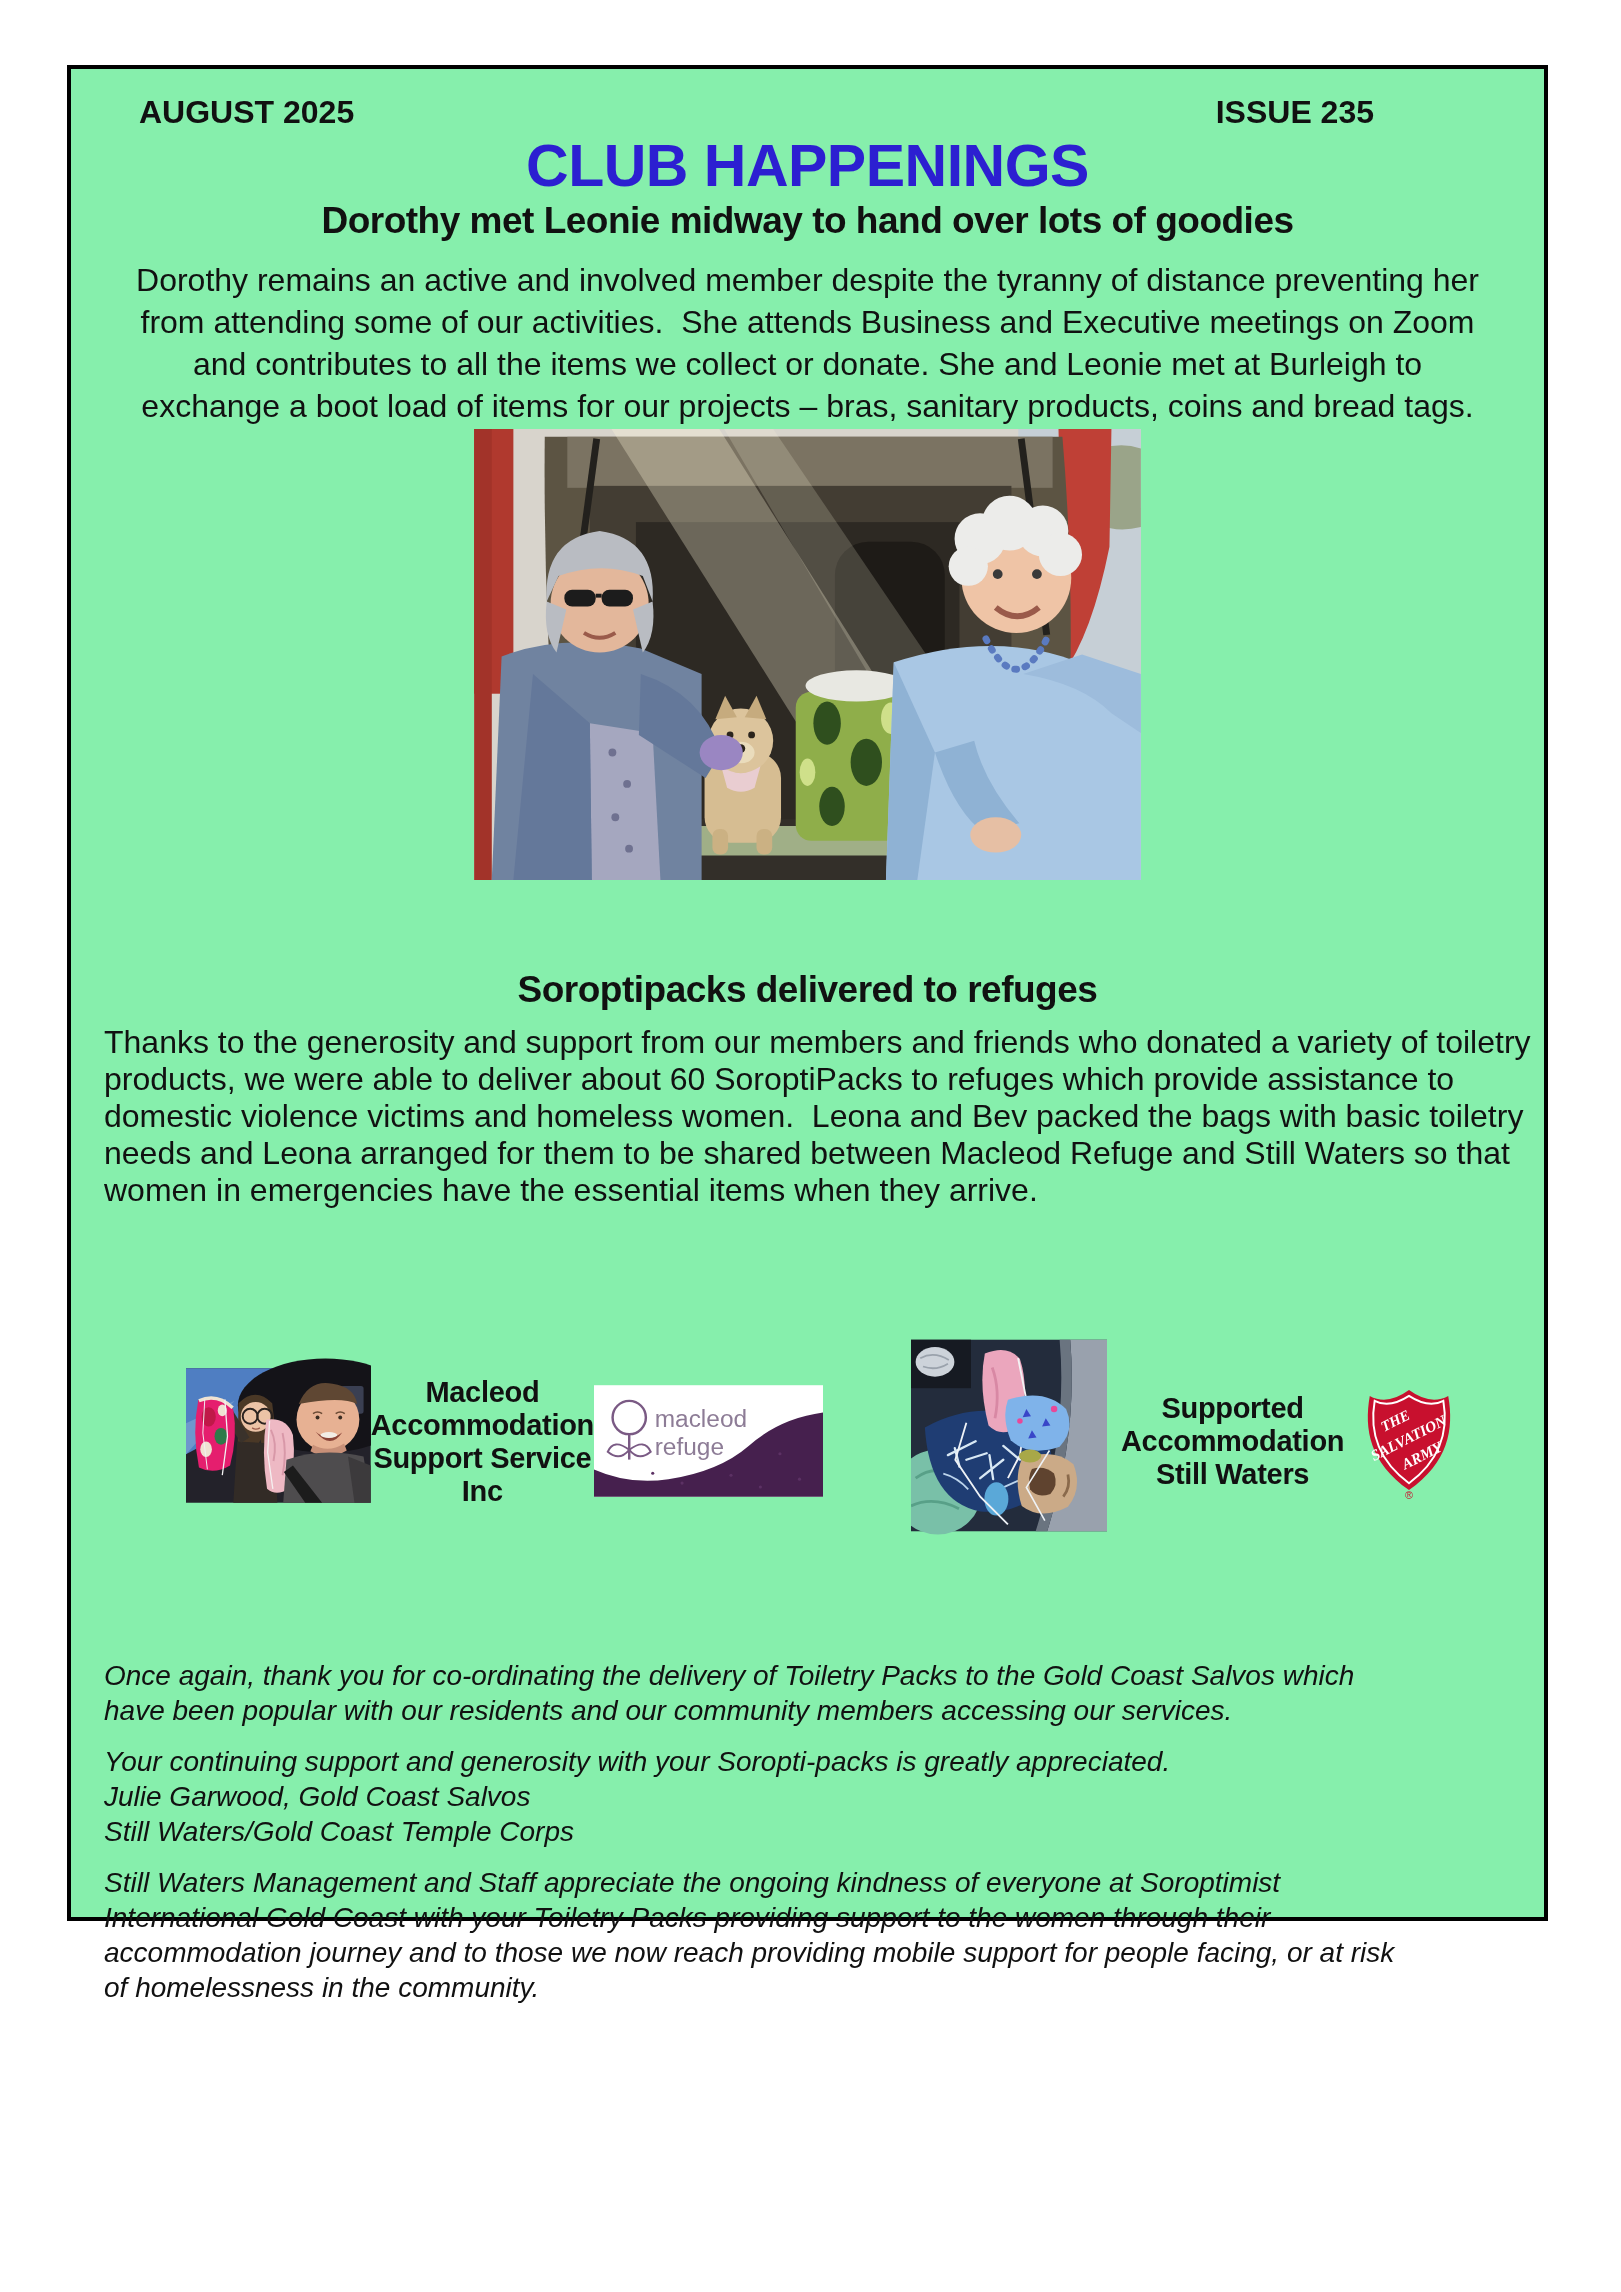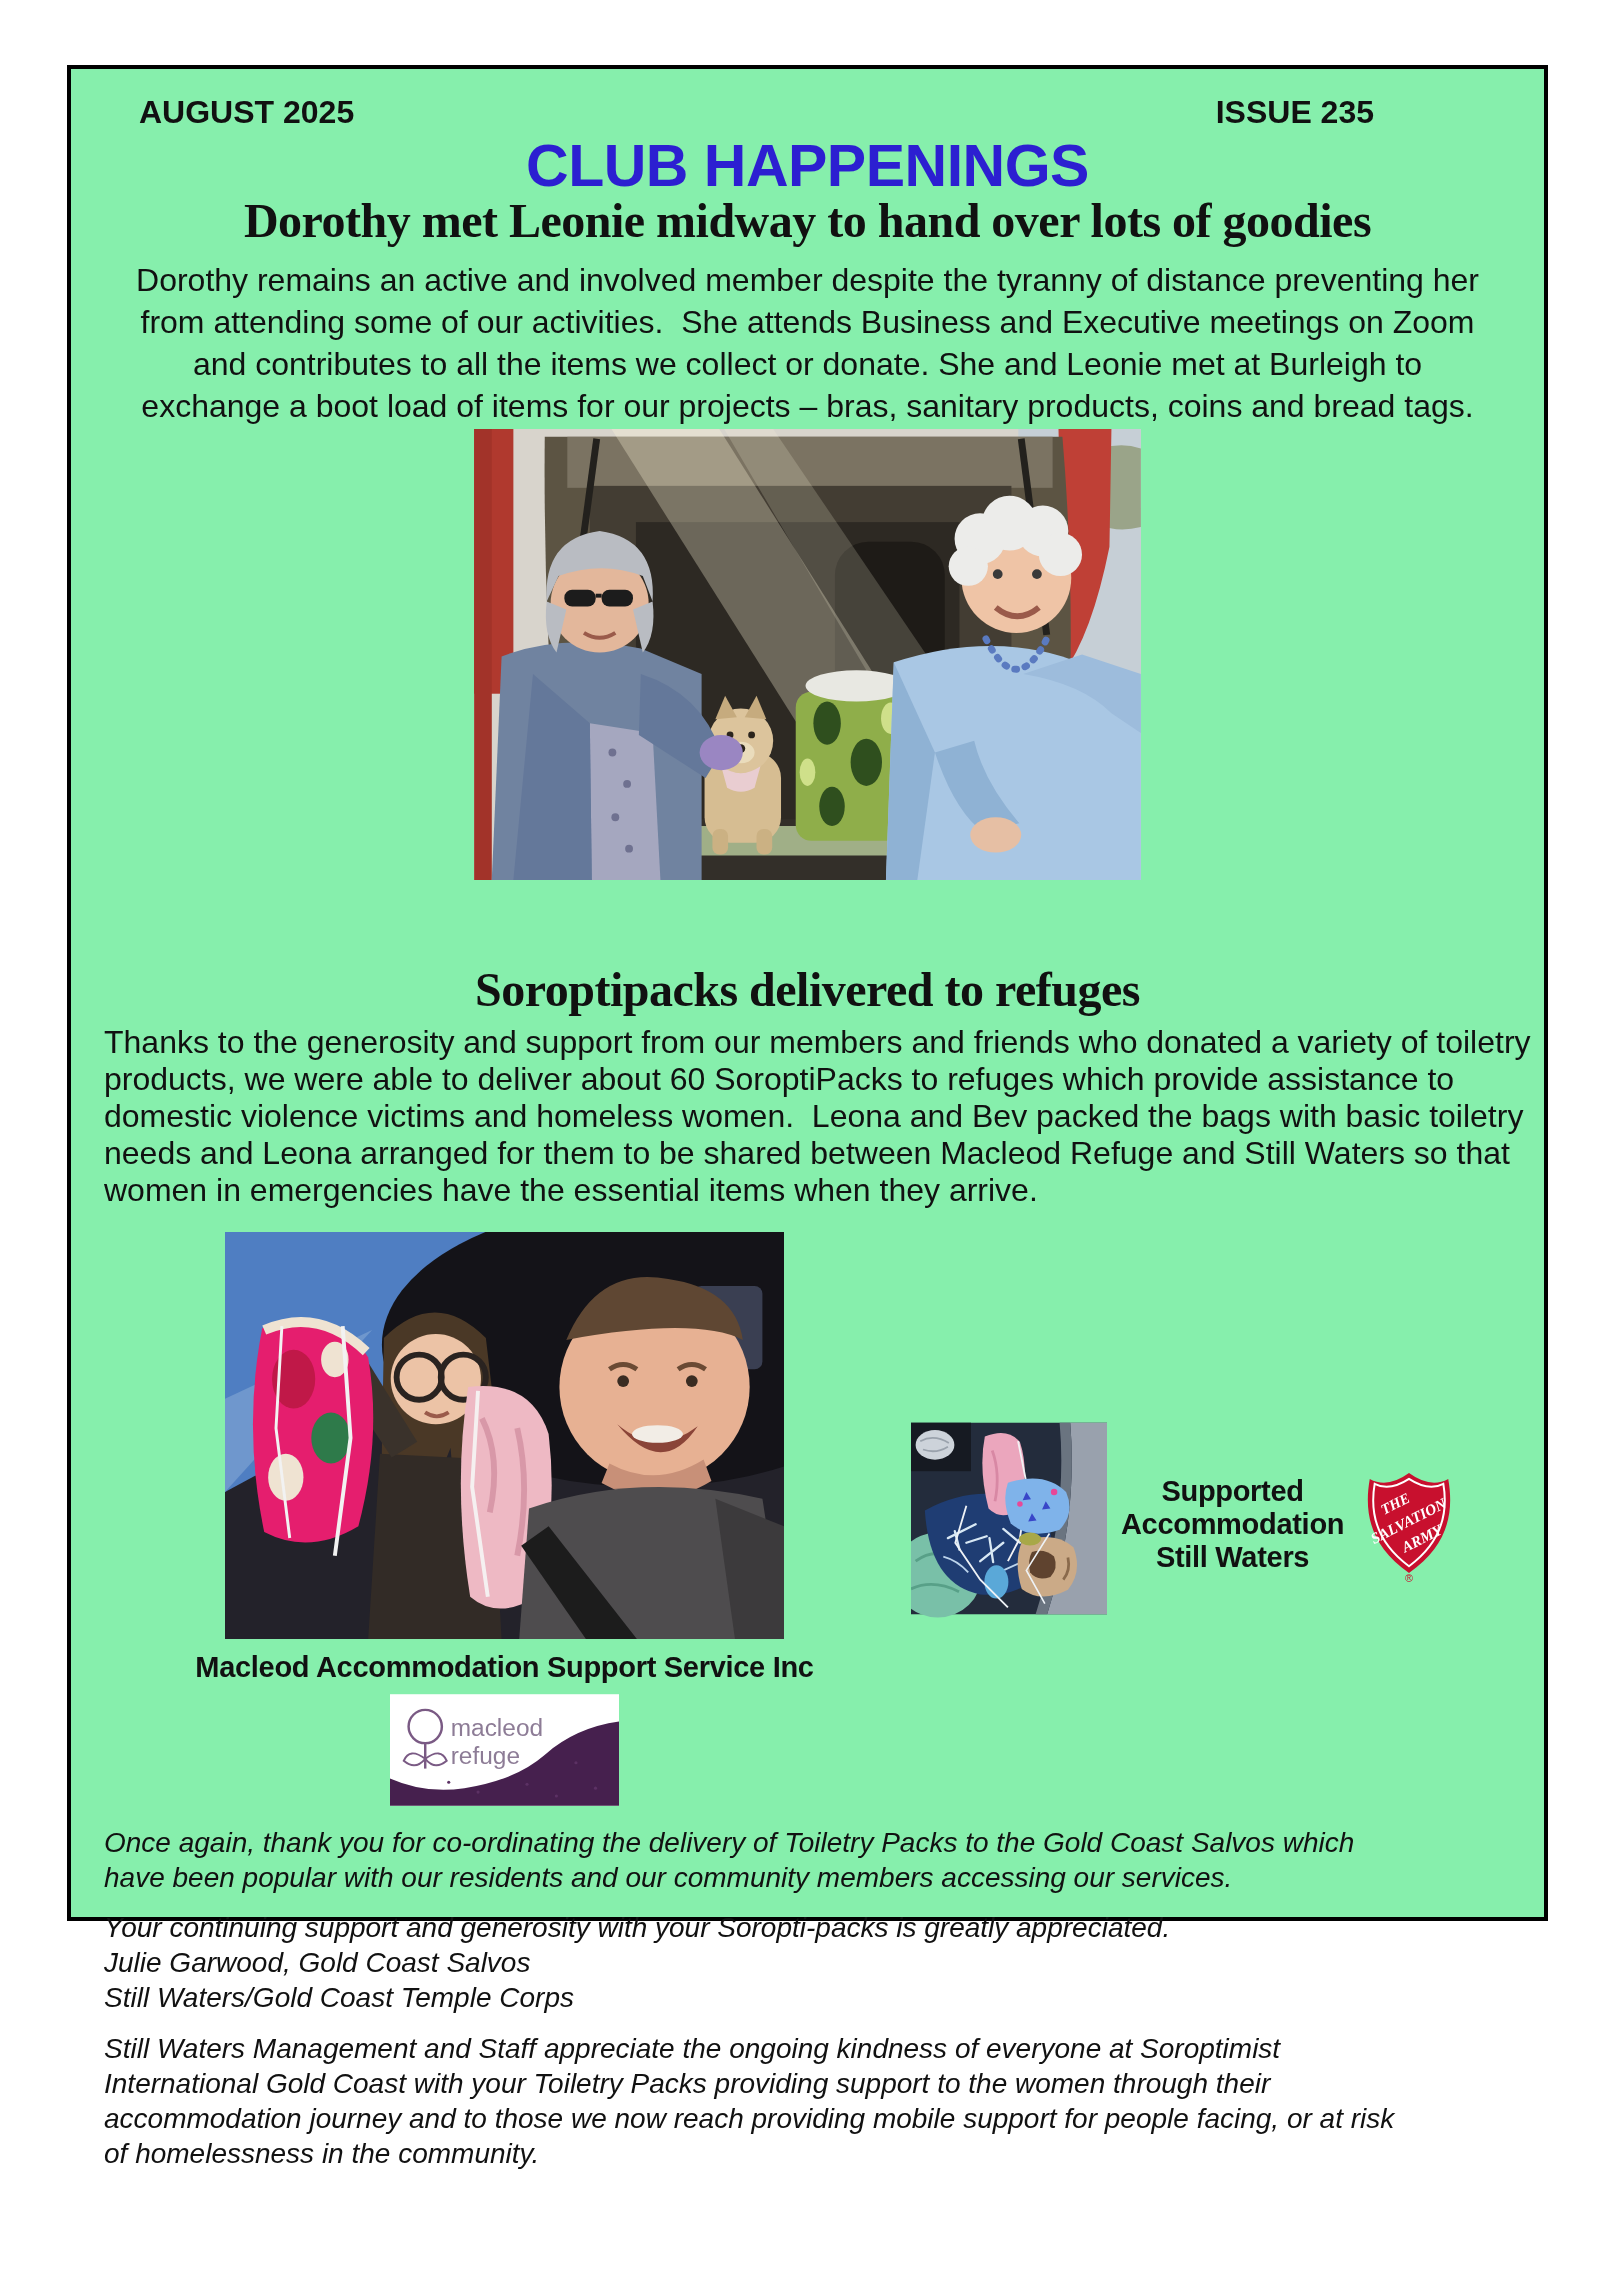--- a/index.html
+++ b/index.html
@@ -6,33 +6,33 @@
   .page{position:relative;width:1621px;height:2293px;background:#ffffff;overflow:hidden;
         font-family:"Liberation Sans", sans-serif;color:#111;}
   .frame{position:absolute;left:67px;top:65px;width:1481px;height:1856px;
          border:4.9px solid #000;box-sizing:border-box;background:#86efac;}
   .content{position:relative;width:100%;height:100%;box-sizing:border-box;padding:25.5px 33px 0 33px;}
 
   .header-row{display:flex;justify-content:space-between;align-items:flex-start;
               padding:0 137px 0 35px;font-weight:bold;font-size:32px;line-height:35px;}
   .doc-title{text-align:center;font-weight:bold;font-size:59px;line-height:54px;margin-top:9.8px;
              letter-spacing:-0.5px;}
-  .story-heading{text-align:center;font-weight:bold;font-size:48px;line-height:48px;margin-top:3.9px;
-                 letter-spacing:-0.5px;font-family:Liberation Serif, serif;}
+  .story-heading{text-align:center;font-weight:bold;font-size:37px;line-height:48px;margin-top:3.9px;
+                 letter-spacing:-0.5px;}
   .story-heading.second{margin-top:86px;}
   .body-par{font-size:32px;}
   .body-par > div{white-space:pre;}
   .par-centered{text-align:center;margin-top:13.7px;}
   .par-centered > div{line-height:42px;}
   .par-left{text-align:left;margin-top:9.8px;}
   .par-left > div{line-height:37px;}
 
   .fig-main{display:block;margin:2px auto 0 auto;width:667px;height:451px;}
   .photo-row{display:flex;margin-top:23.5px;}
-  .col-left{width:637px;margin-left:82px;display:flex;flex-direction:column;align-items:center;}
+  .col-left{width:637px;margin-left:82px;display:flex;flex-direction:row;align-items:center;}
   .col-right{width:549px;margin-left:88px;display:flex;flex-direction:row;align-items:center;}
   .caption{font-weight:bold;font-size:29px;line-height:33px;margin-top:11.8px;text-align:center;
            letter-spacing:-0.3px;}
   .logo-wrap{margin-top:9.8px;display:flex;justify-content:center;}
 
   .letter{margin-top:19px;font-style:italic;font-size:28px;}
   .letter .para{margin-top:15.7px;}
   .letter .para:first-child{margin-top:0;}
   .letter .para > div{line-height:35px;white-space:pre;}
   svg{display:block;}

